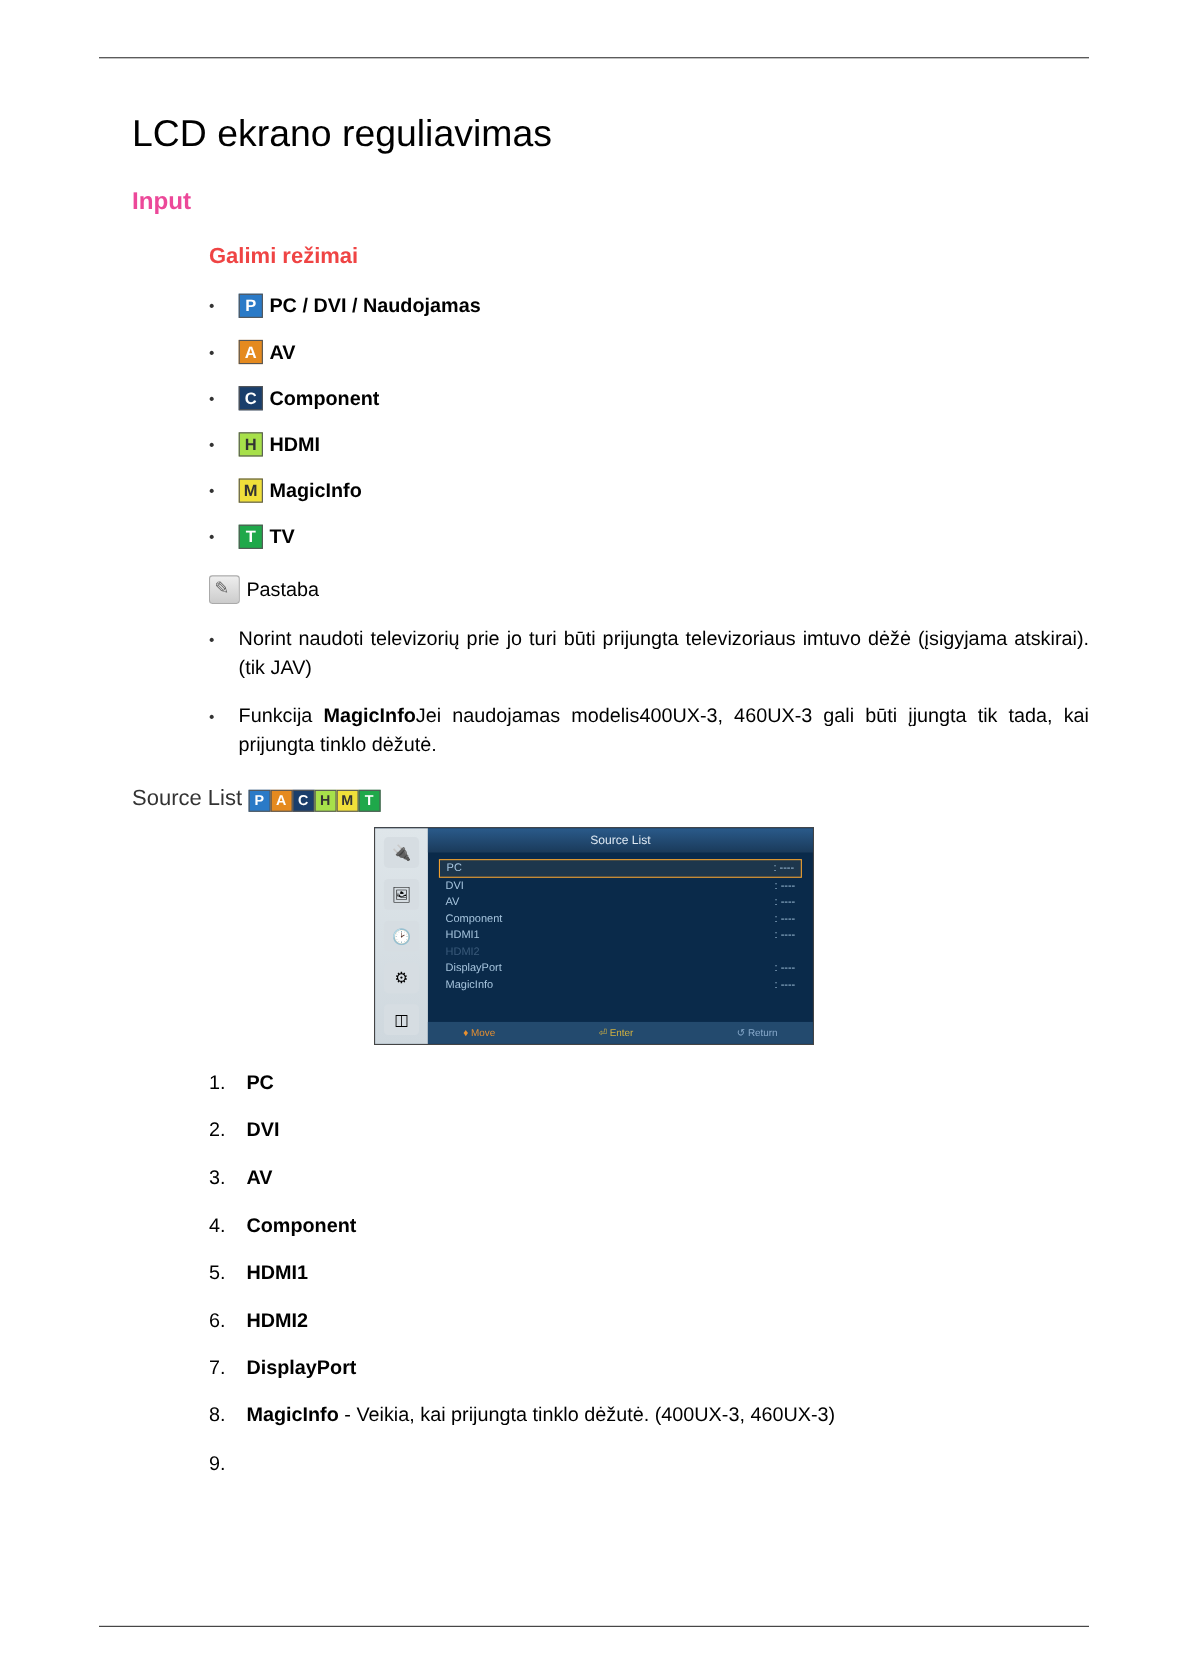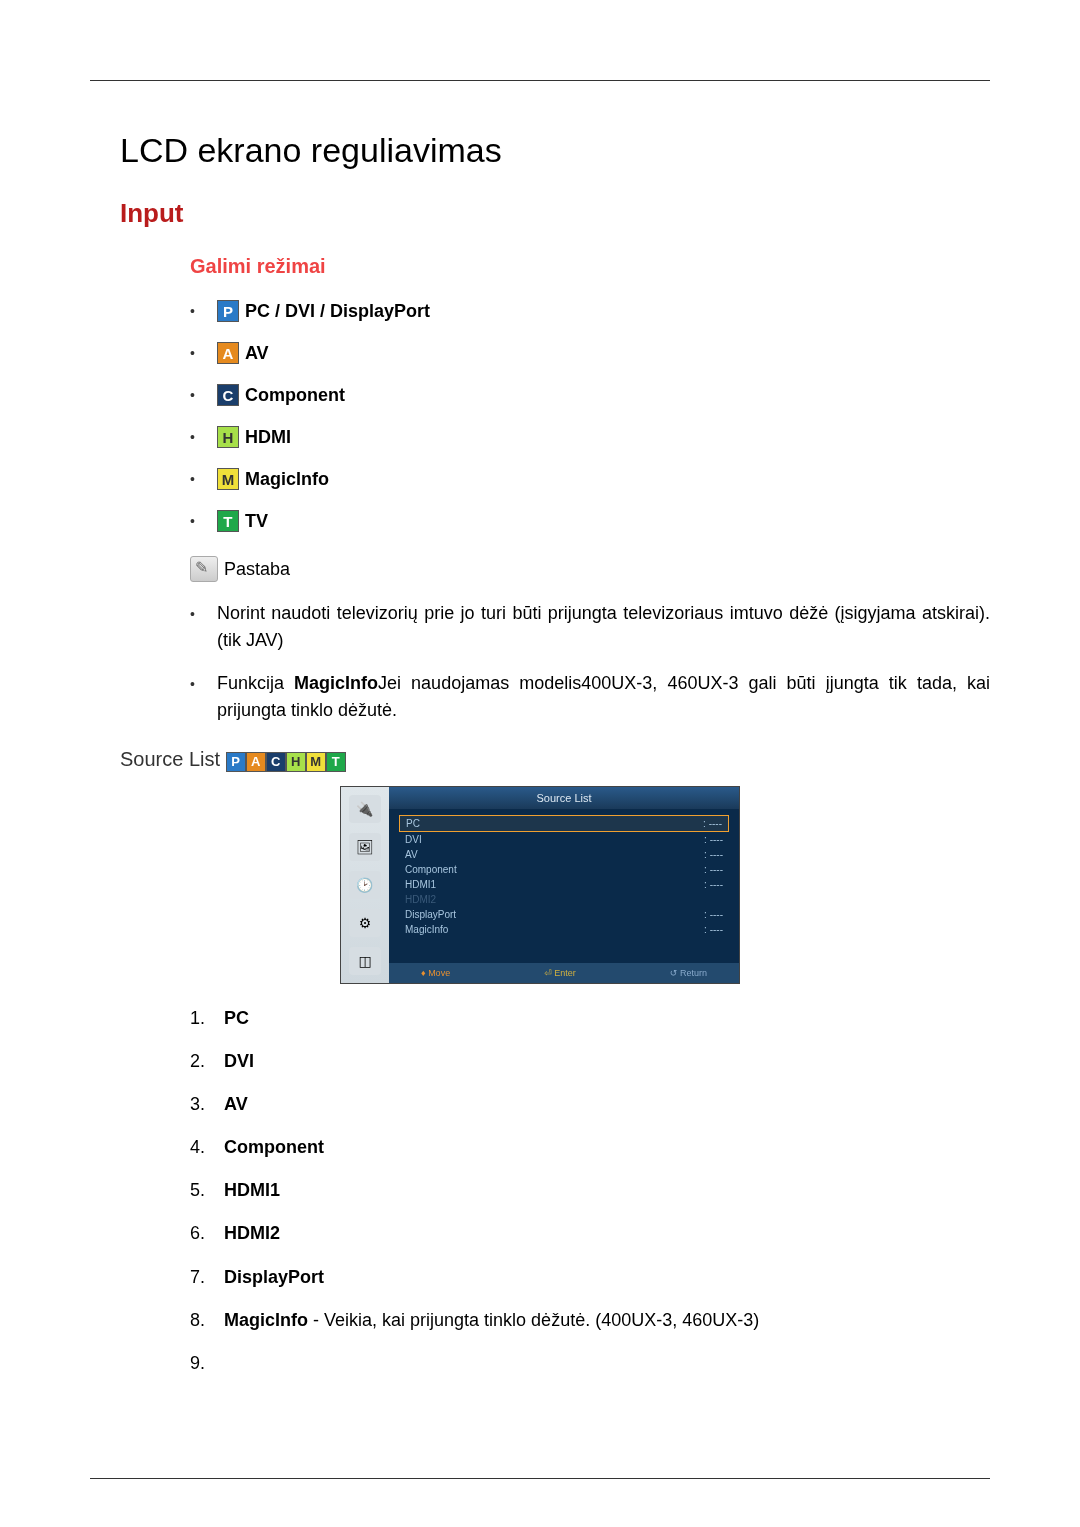--- a/index.html
+++ b/index.html
@@ -5,35 +5,35 @@
   * { margin: 0; padding: 0; box-sizing: border-box; }
   body {
     background: #fff;
     font-family: Arial, sans-serif;
     width: 1080px;
     height: 1527px;
     position: relative;
     color: #000;
   }
   .page {
-    padding: 80px 90px 40px 90px;
+    padding: 52px 90px 40px 90px;
   }
   .top-rule {
     border-top: 1px solid #333;
     margin-bottom: 50px;
   }
   .title {
     font-size: 34px;
     font-weight: normal;
     margin-bottom: 28px;
     margin-left: 30px;
   }
   .h2 {
-    font-size: 26px;
-    color: #b91c1c;
+    font-size: 22px;
+    color: #ec4899;
     margin-bottom: 26px;
     margin-left: 30px;
   }
   .h3 {
     font-size: 20px;
     color: #ef4444;
     margin-bottom: 22px;
     margin-left: 100px;
   }
   .mode-list {
@@ -221,21 +221,21 @@
   <h1 class="title">LCD ekrano reguliavimas</h1>
 
   <h2 class="h2">Input</h2>
 
   <h3 class="h3">Galimi režimai</h3>
 
   <ul class="mode-list" id="modes-list">
       <li>
         <span class="bullet">•</span>
     <span class="badge b-blue">P</span>
-    <span class="mode-text">PC / DVI / DisplayPort</span>
+    <span class="mode-text">PC / DVI / Naudojamas</span>
       </li>
       <li>
         <span class="bullet">•</span>
     <span class="badge b-orange">A</span>
     <span class="mode-text">AV</span>
       </li>
       <li>
         <span class="bullet">•</span>
     <span class="badge b-navy">C</span>
     <span class="mode-text">Component</span>

